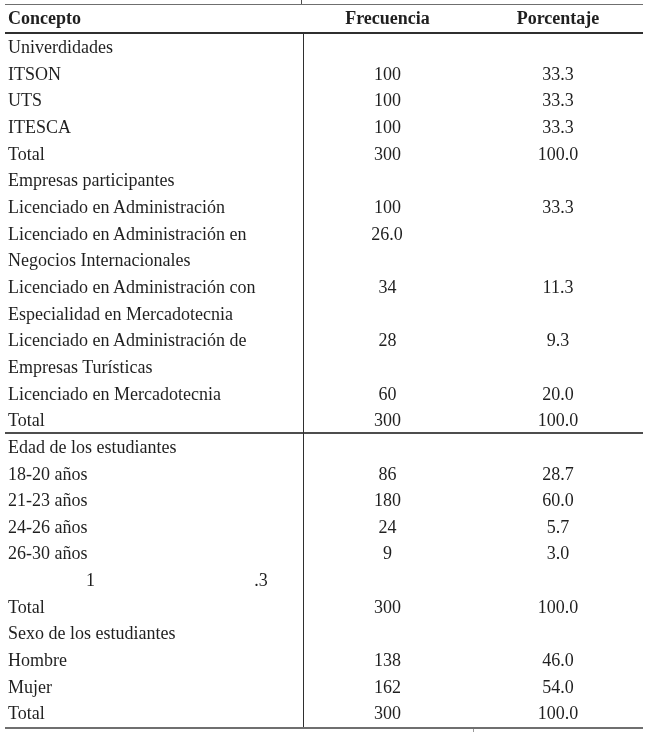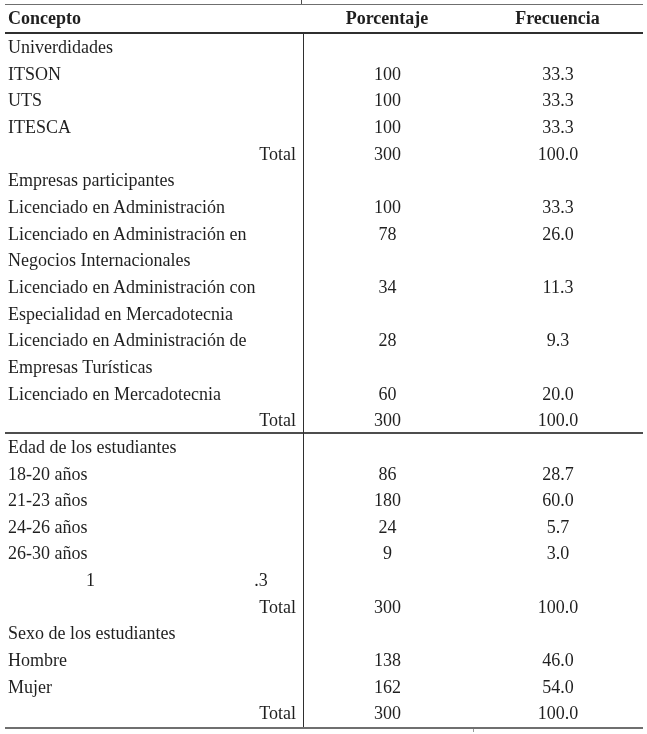--- a/index.html
+++ b/index.html
@@ -36,21 +36,21 @@
   .c-label {
     width: 297px;
     padding-left: 3px;
     line-height: 26.65px;
     white-space: pre-line;
   }
   .c-freq  { width: 171px; text-align: center; line-height: 26.65px; }
   .c-pct   { width: 170px; text-align: center; line-height: 26.65px; }
 
   .section-title { font-weight: normal; }
-  .total-label   { text-align: right; padding-right: 6px; }
+  .total-label   { padding-right: 6px; }
 
   .rule-above {
     border-top: 2px solid var(--line-mid, #4d4d4d);
     margin-top: -2px;
   }
 
   .vdivider {
     position: absolute;
     left: 298px; top: 30px;
     width: 1px; height: 693px;
@@ -71,22 +71,22 @@
 </style>
 </head>
 <body>
 
 <div class="page">
   <div class="table">
     <div class="topline"></div>
 
     <div class="row header-row">
       <div class="cell c-label">Concepto</div>
+      <div class="cell c-freq">Frecuencia</div>
       <div class="cell c-pct">Porcentaje</div>
-      <div class="cell c-freq">Frecuencia</div>
     </div>
 
     <div id="table-body">
         <div class="row">
           <div class="cell c-label section-title">Univerdidades</div>
           <div class="cell c-freq"></div>
           <div class="cell c-pct"></div>
         </div>
         <div class="row">
           <div class="cell c-label">ITSON</div>
@@ -114,21 +114,20 @@
           <div class="cell c-pct"></div>
         </div>
         <div class="row">
           <div class="cell c-label">Licenciado en Administración</div>
           <div class="cell c-freq">100</div>
           <div class="cell c-pct">33.3</div>
         </div>
         <div class="row">
           <div class="cell c-label">Licenciado en Administración en
 Negocios Internacionales</div>
-          <div class="cell c-freq">78</div>
           <div class="cell c-pct">26.0</div>
         </div>
         <div class="row">
           <div class="cell c-label">Licenciado en Administración con
 Especialidad en Mercadotecnia</div>
           <div class="cell c-freq">34</div>
           <div class="cell c-pct">11.3</div>
         </div>
         <div class="row">
           <div class="cell c-label">Licenciado en Administración de

